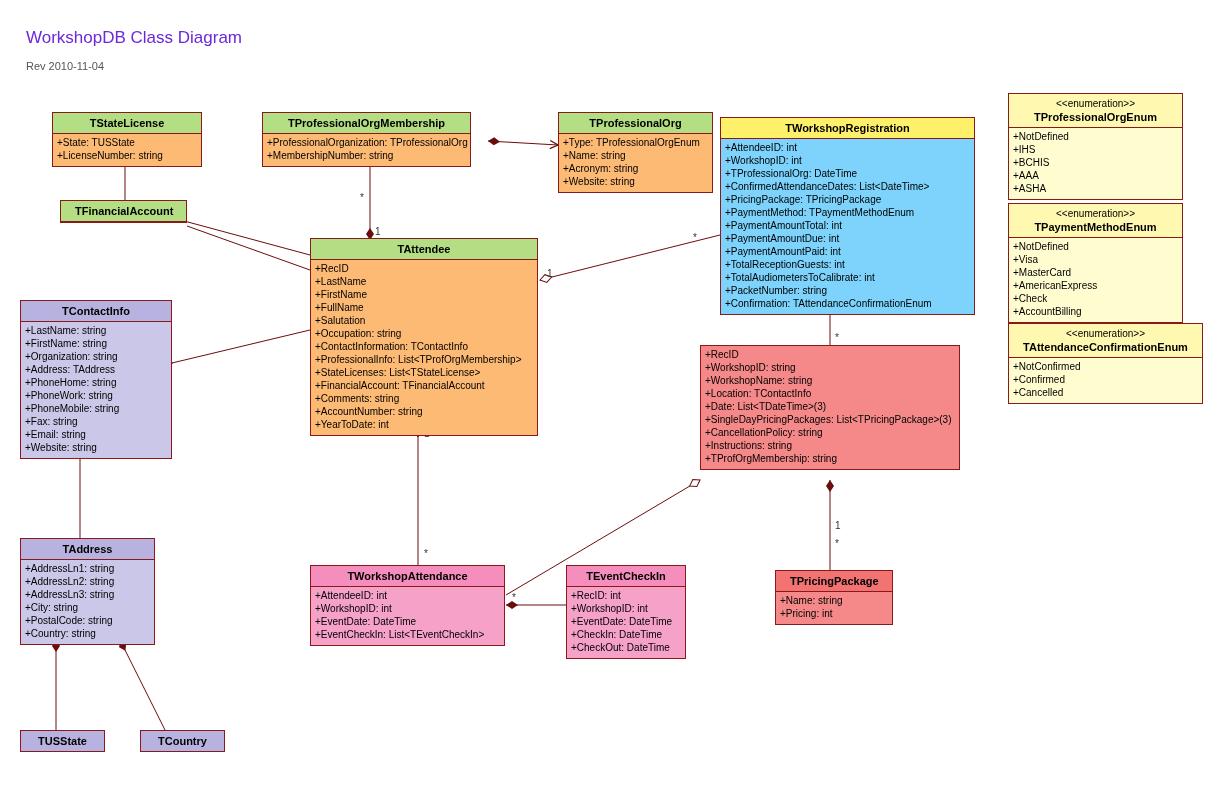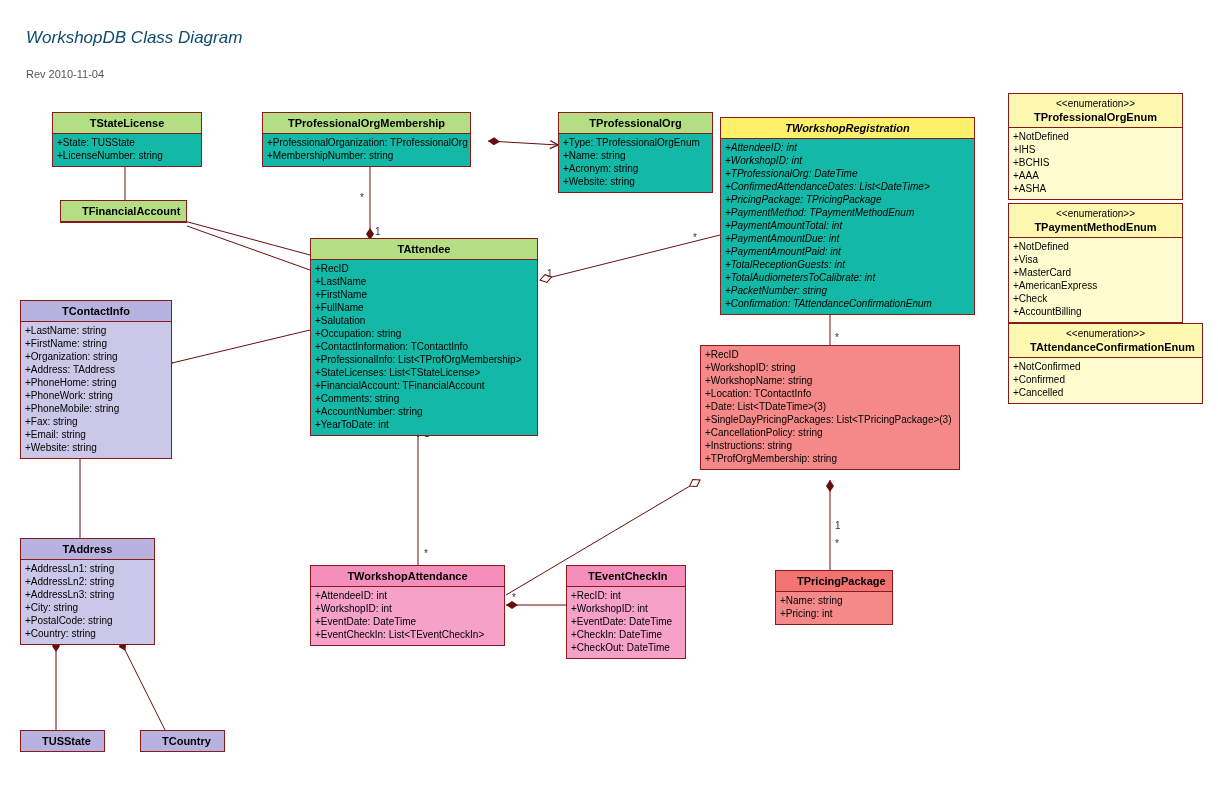--- a/index.html
+++ b/index.html
@@ -9,56 +9,55 @@
     background: #fff;
     width: 1218px;
     height: 806px;
     position: relative;
   }
   .title {
     position: absolute;
     left: 26px;
     top: 28px;
     font-size: 17px;
-    color: #0c4a6e;
-    font-style: italic;
+    color: #6d28d9;
   }
   .subtitle {
     position: absolute;
     left: 26px;
-    top: 68px;
+    top: 60px;
     font-size: 11px;
     color: #555;
     text-align: center;
   }
   .umlclass {
     position: absolute;
     border: 1px solid #8a1a1a;
     font-size: 10px;
     line-height: 1.3;
     box-sizing: border-box;
   }
   .umlclass .head {
     border-bottom: 1px solid #8a1a1a;
     text-align: center;
     font-weight: bold;
-    padding: 3px 21px;
+    padding: 3px 14px;
     font-size: 11px;
   }
   .umlclass .stereo {
     font-weight: normal;
     font-size: 10px;
   }
   .umlclass .body {
     padding: 2px 4px 4px 4px;
   }
   .attr { white-space: nowrap; }
-  .green { background: #14b8a6; }
+  .green { background: #fdba74; }
   .green .head { background: #b4de83; }
-  .yellow { background: #14b8a6; font-style: italic; }
+  .yellow { background: #7dd3fc; }
   .yellow .head { background: #fff06a; }
   .lightyellow { background: #fffdd0; }
   .lightyellow .head { background: #fff8b0; }
   .purple { background: #cbc7e8; }
   .purple .head { background: #b8b2e0; }
   .pink { background: #f5a1c8; }
   .pink .head { background: #f58ebd; }
   .red { background: #f58989; }
   .red .head { background: #f37272; }
 

